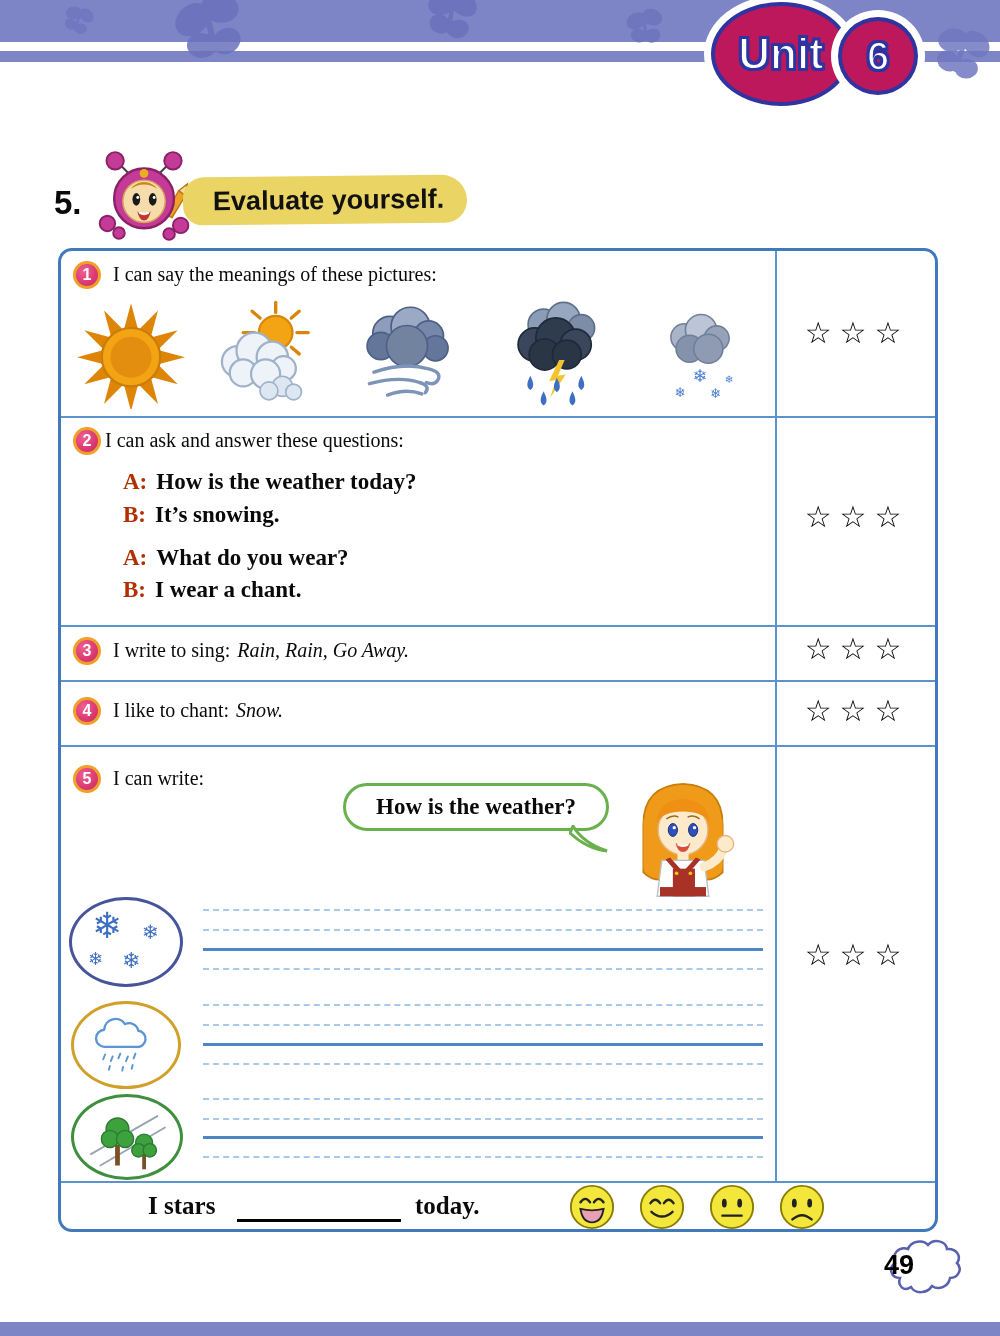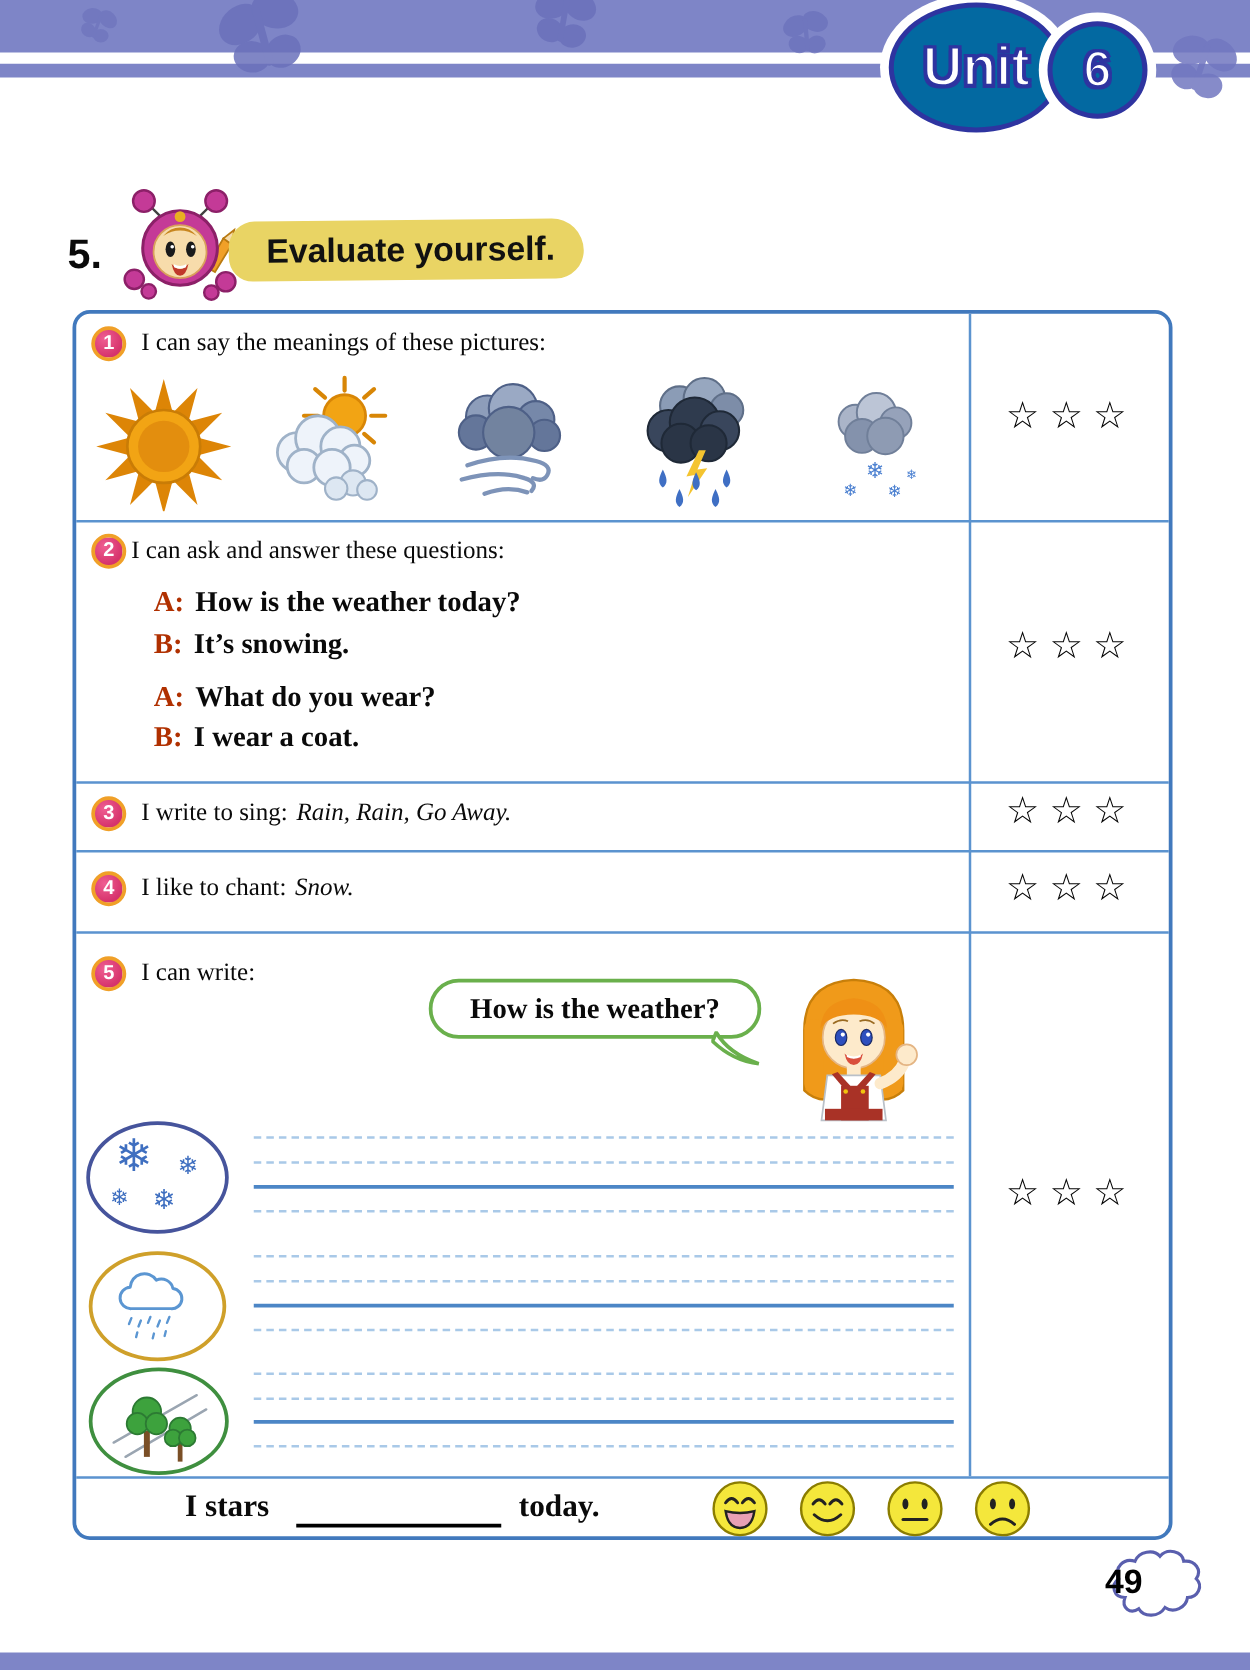--- a/index.html
+++ b/index.html
@@ -6,21 +6,21 @@
   body{margin:0;background:#ffffff}
   .page{position:relative;width:1000px;height:1336px;background:#fff;overflow:hidden;
         font-family:"Liberation Serif",serif;color:#0a0a0a}
   .abs{position:absolute}
 
   
   .band1{position:absolute;left:0;top:0;width:100%;height:42px;background:#7e85c7}
   .band2{position:absolute;left:0;top:51px;width:100%;height:11px;background:#7e85c7}
   .butterfly{position:absolute;opacity:.85}
 
-  .unit-circle{position:absolute;border-radius:50%;background:#0369a1;border:4px solid #2e34a0;
+  .unit-circle{position:absolute;border-radius:50%;background:#be185d;border:4px solid #2e34a0;
                box-shadow:0 0 0 7px #ffffff;display:flex;align-items:center;justify-content:center}
   .unit-text{font-family:"Liberation Sans",sans-serif;font-weight:bold;color:#ffffff;
              -webkit-text-stroke:2px #2e34a0;
              text-shadow:2px 2px 0 #2e34a0,-2px 2px 0 #2e34a0,2px -2px 0 #2e34a0,-2px -2px 0 #2e34a0}
 
   
   .sec-num{font-family:"Liberation Sans",sans-serif;font-weight:bold;font-size:33px}
   .highlight{background:#e9d464;border-radius:26px 32px 28px 24px;transform:rotate(-.6deg);
              display:flex;align-items:center;padding-left:30px;
              font-family:"Liberation Sans",sans-serif;font-weight:bold;font-size:27px;color:#111}
@@ -271,21 +271,21 @@
           <text x="78" y="77" font-size="10">❄</text>
       </g>
     </svg>
 
     <div class="badge" style="left:12px;top:176px">2</div>
     <div class="rowtitle" style="left:44px;top:178px">I can ask and answer these questions:</div>
     <div class="stars" style="top:248px">☆☆☆</div>
     <div class="dlg" style="left:62px;top:218px"><span class="spk">A:</span><span>How is the weather today?</span></div>
     <div class="dlg" style="left:62px;top:251px"><span class="spk">B:</span><span>It’s snowing.</span></div>
     <div class="dlg" style="left:62px;top:294px"><span class="spk">A:</span><span>What do you wear?</span></div>
-    <div class="dlg" style="left:62px;top:326px"><span class="spk">B:</span><span>I wear a coat.</span></div>
+    <div class="dlg" style="left:62px;top:326px"><span class="spk">B:</span><span>I wear a chant.</span></div>
 
     <div class="badge" style="left:12px;top:386px">3</div>
     <div class="rowtitle" style="left:52px;top:388px"><span>I write to sing:</span><span class="ital">Rain, Rain, Go Away.</span></div>
     <div class="stars" style="top:380px">☆☆☆</div>
 
     <div class="badge" style="left:12px;top:446px">4</div>
     <div class="rowtitle" style="left:52px;top:448px"><span>I like to chant:</span><span class="ital">Snow.</span></div>
     <div class="stars" style="top:442px">☆☆☆</div>
 
     <div class="badge" style="left:12px;top:514px">5</div>

